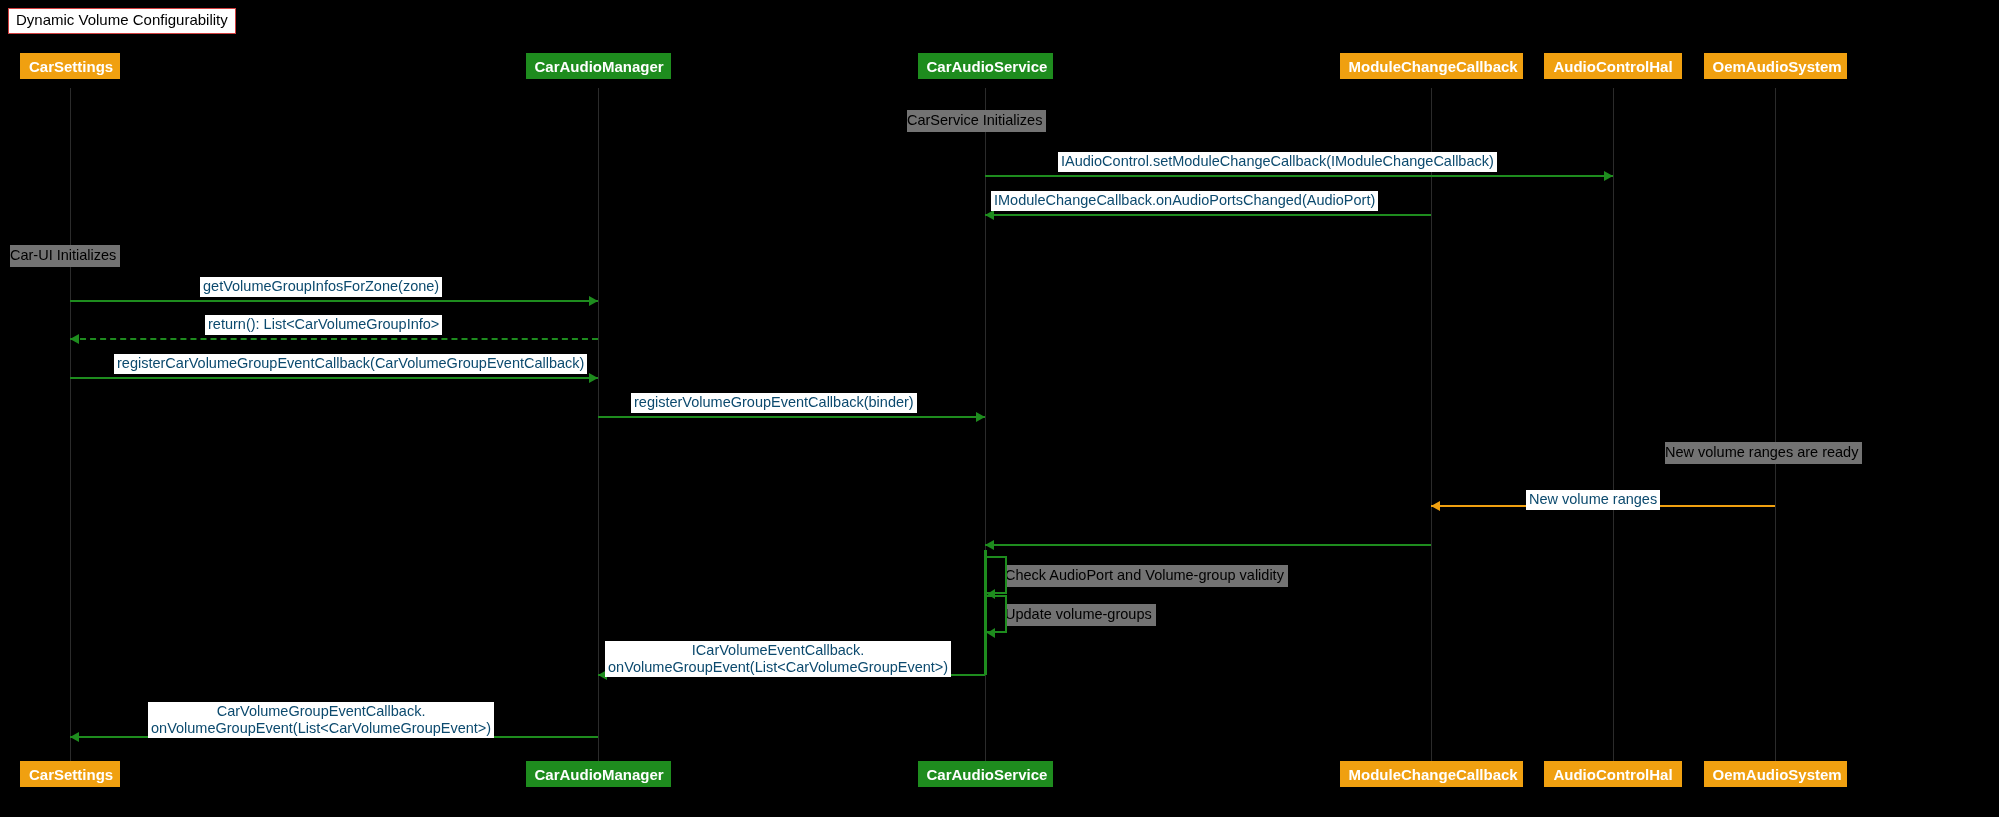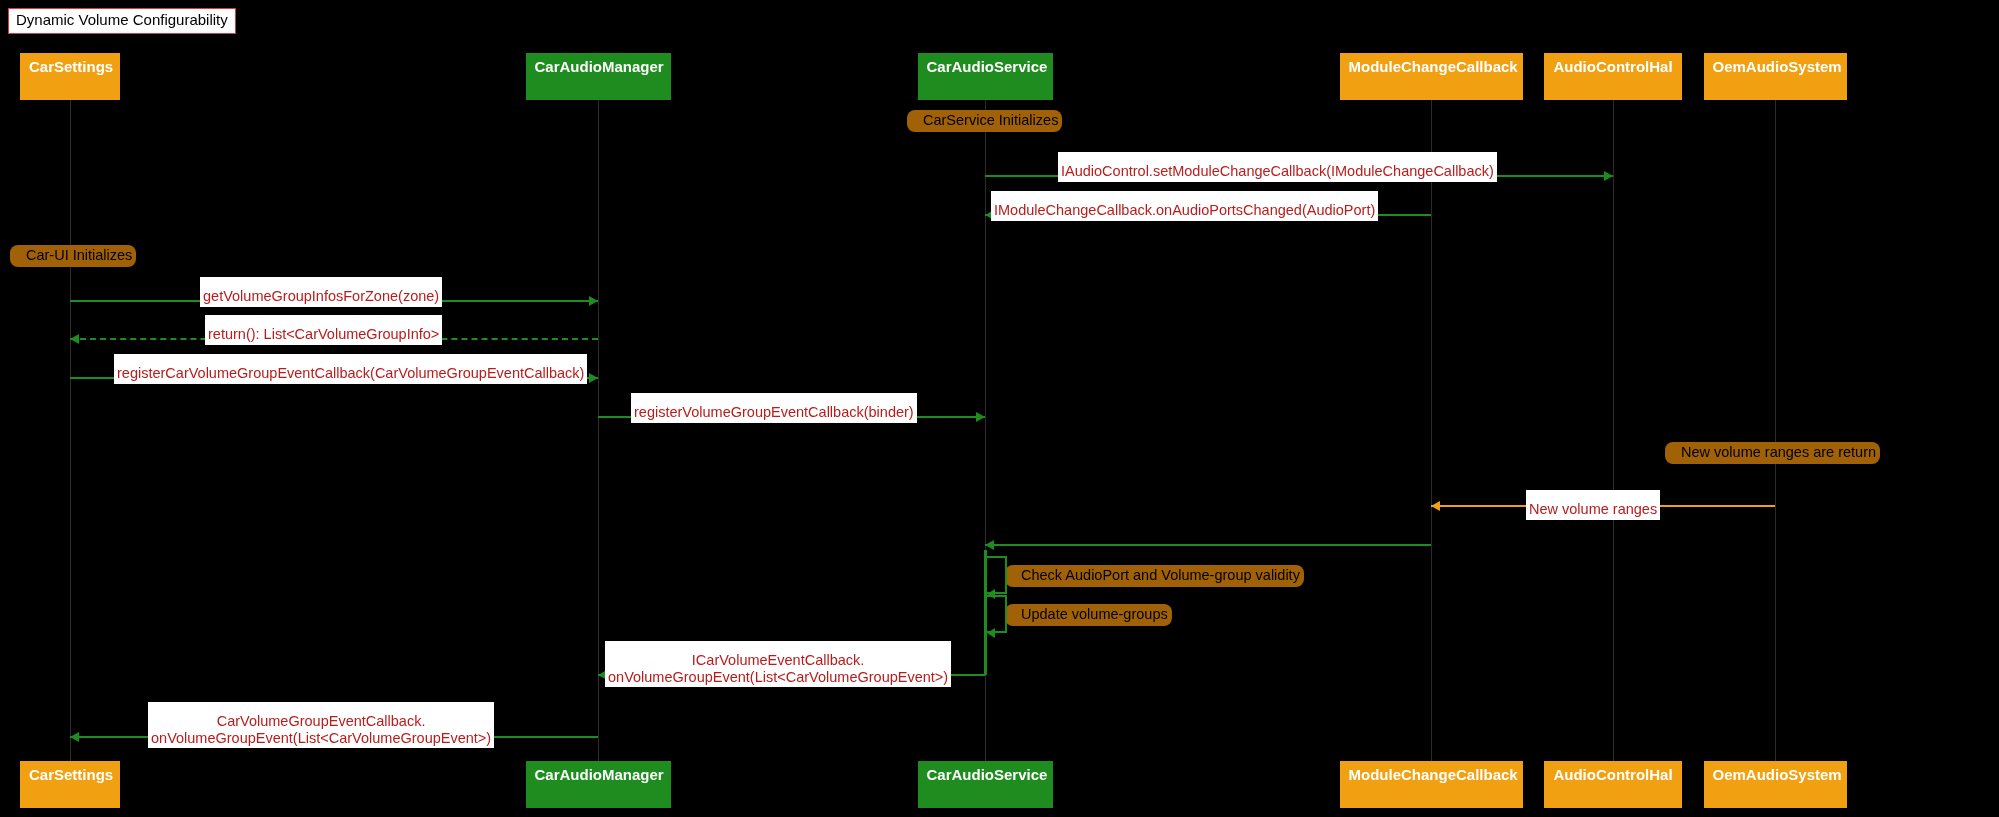--- a/index.html
+++ b/index.html
@@ -30,21 +30,21 @@
     white-space: nowrap;
     line-height: 1.1;
   }
   .actor {
     position: absolute;
     color: #ffffff;
     font-size: 15px;
     font-weight: bold;
     text-align: center;
     white-space: nowrap;
-    padding: 6px 9px 24px 9px;
+    padding: 6px 9px 3px 9px;
     box-sizing: border-box;
     line-height: 1.1;
   }
   .lifeline {
     position: absolute;
     width: 1px;
     background: #2b2b2b;
   }
   .arrow-line {
     position: absolute;
@@ -57,39 +57,38 @@
   }
   .arrow-head {
     position: absolute;
     width: 0; height: 0;
     border-top: 5px solid transparent;
     border-bottom: 5px solid transparent;
   }
   .msg-label {
     position: absolute;
     background: #ffffff;
-    color: #b91c1c;
+    color: #0c4a6e;
     font-size: 14.5px;
-    padding: 11px 3px 2px 3px;
+    padding: 1px 3px 2px 3px;
     white-space: nowrap;
     line-height: 1.15;
   }
   .msg-label.center {
     text-align: center;
     margin-top: 16px;
   }
   .note-box {
     position: absolute;
-    background: #a16207;
+    background: #737373;
     color: #000000;
     font-size: 14.5px;
-    padding: 2px 4px 3px 16px;
+    padding: 2px 4px 3px 0;
     white-space: nowrap;
     line-height: 1.15;
-    border-radius: 8px;
   }
   .selfcall {
     position: absolute;
     border: 2px solid #1e8c1e;
     border-left: none;
     box-sizing: border-box;
   }
   .activation {
     position: absolute;
     background: #1e8c1e;
@@ -114,21 +113,21 @@
     <div class="actor" style="background: rgb(240, 160, 16); left: 1544px; top: 53px; width: 138px;">AudioControlHal</div>
     <div class="actor" style="background: rgb(240, 160, 16); left: 1703.5px; top: 53px; width: 143px;">OemAudioSystem</div>
     <div class="actor" style="background: rgb(240, 160, 16); left: 20px; top: 761px; width: 100px;">CarSettings</div>
     <div class="actor" style="background: rgb(30, 140, 30); left: 525.5px; top: 761px; width: 145px;">CarAudioManager</div>
     <div class="actor" style="background: rgb(30, 140, 30); left: 917.5px; top: 761px; width: 135px;">CarAudioService</div>
     <div class="actor" style="background: rgb(240, 160, 16); left: 1339.5px; top: 761px; width: 183px;">ModuleChangeCallback</div>
     <div class="actor" style="background: rgb(240, 160, 16); left: 1544px; top: 761px; width: 138px;">AudioControlHal</div>
     <div class="actor" style="background: rgb(240, 160, 16); left: 1703.5px; top: 761px; width: 143px;">OemAudioSystem</div>
     <div class="note-box" style="left: 907px; top: 110px;">CarService Initializes</div>
     <div class="note-box" style="left: 10px; top: 245px;">Car-UI Initializes</div>
-    <div class="note-box" style="left: 1665px; top: 442px;">New volume ranges are return</div>
+    <div class="note-box" style="left: 1665px; top: 442px;">New volume ranges are ready</div>
     <div class="note-box" style="left: 1005px; top: 565px;">Check AudioPort and Volume-group validity</div>
     <div class="note-box" style="left: 1005px; top: 604px;">Update volume-groups</div>
     <div class="activation" style="left: 984px; top: 550px; height: 125px;"></div>
     <div class="selfcall" style="left: 985px; top: 556px; width: 22px; height: 38px;"></div>
     <div class="arrow-head" style="border-right: 8px solid rgb(30, 140, 30); left: 987px; top: 589px;"></div>
     <div class="selfcall" style="left: 985px; top: 595px; width: 22px; height: 38px;"></div>
     <div class="arrow-head" style="border-right: 8px solid rgb(30, 140, 30); left: 987px; top: 628px;"></div>
     <div class="arrow-line" style="left: 985px; top: 175px; width: 628px; border-top-color: rgb(30, 140, 30);"></div>
     <div class="arrow-head" style="border-left: 9px solid rgb(30, 140, 30); left: 1604px; top: 171px;"></div>
     <div class="msg-label" style="left: 1058px; top: 152px;">IAudioControl.setModuleChangeCallback(IModuleChangeCallback)</div>

